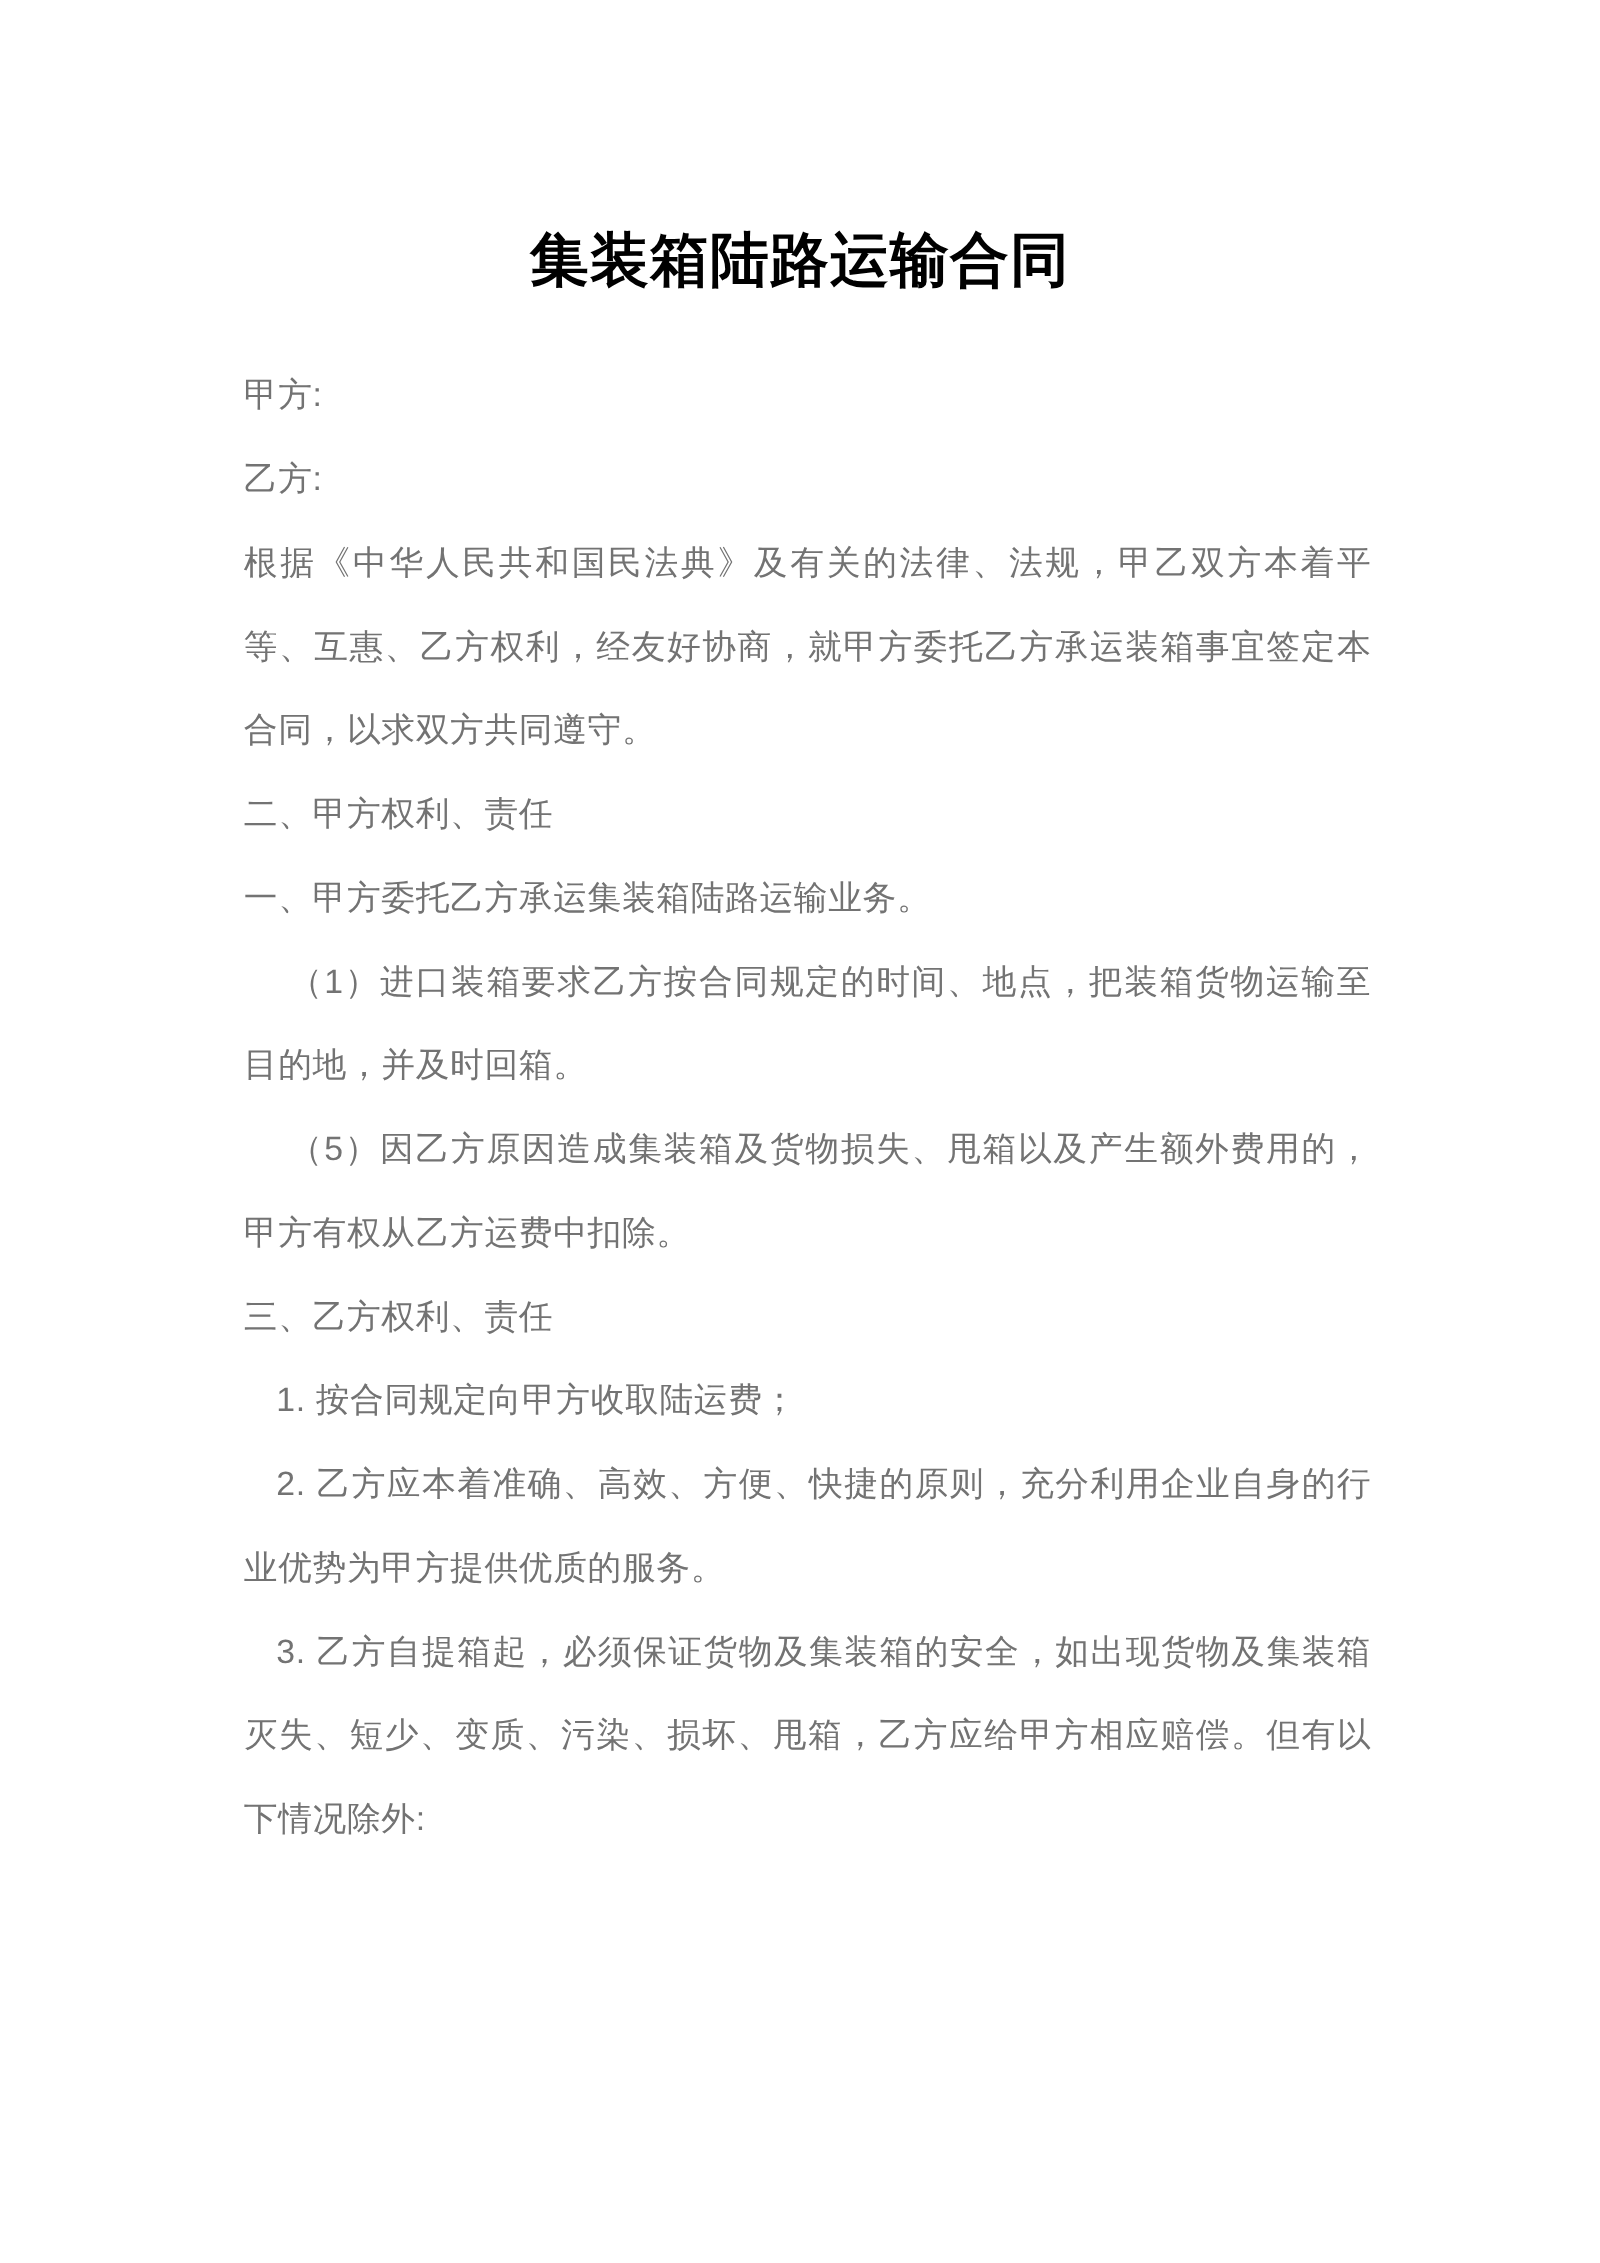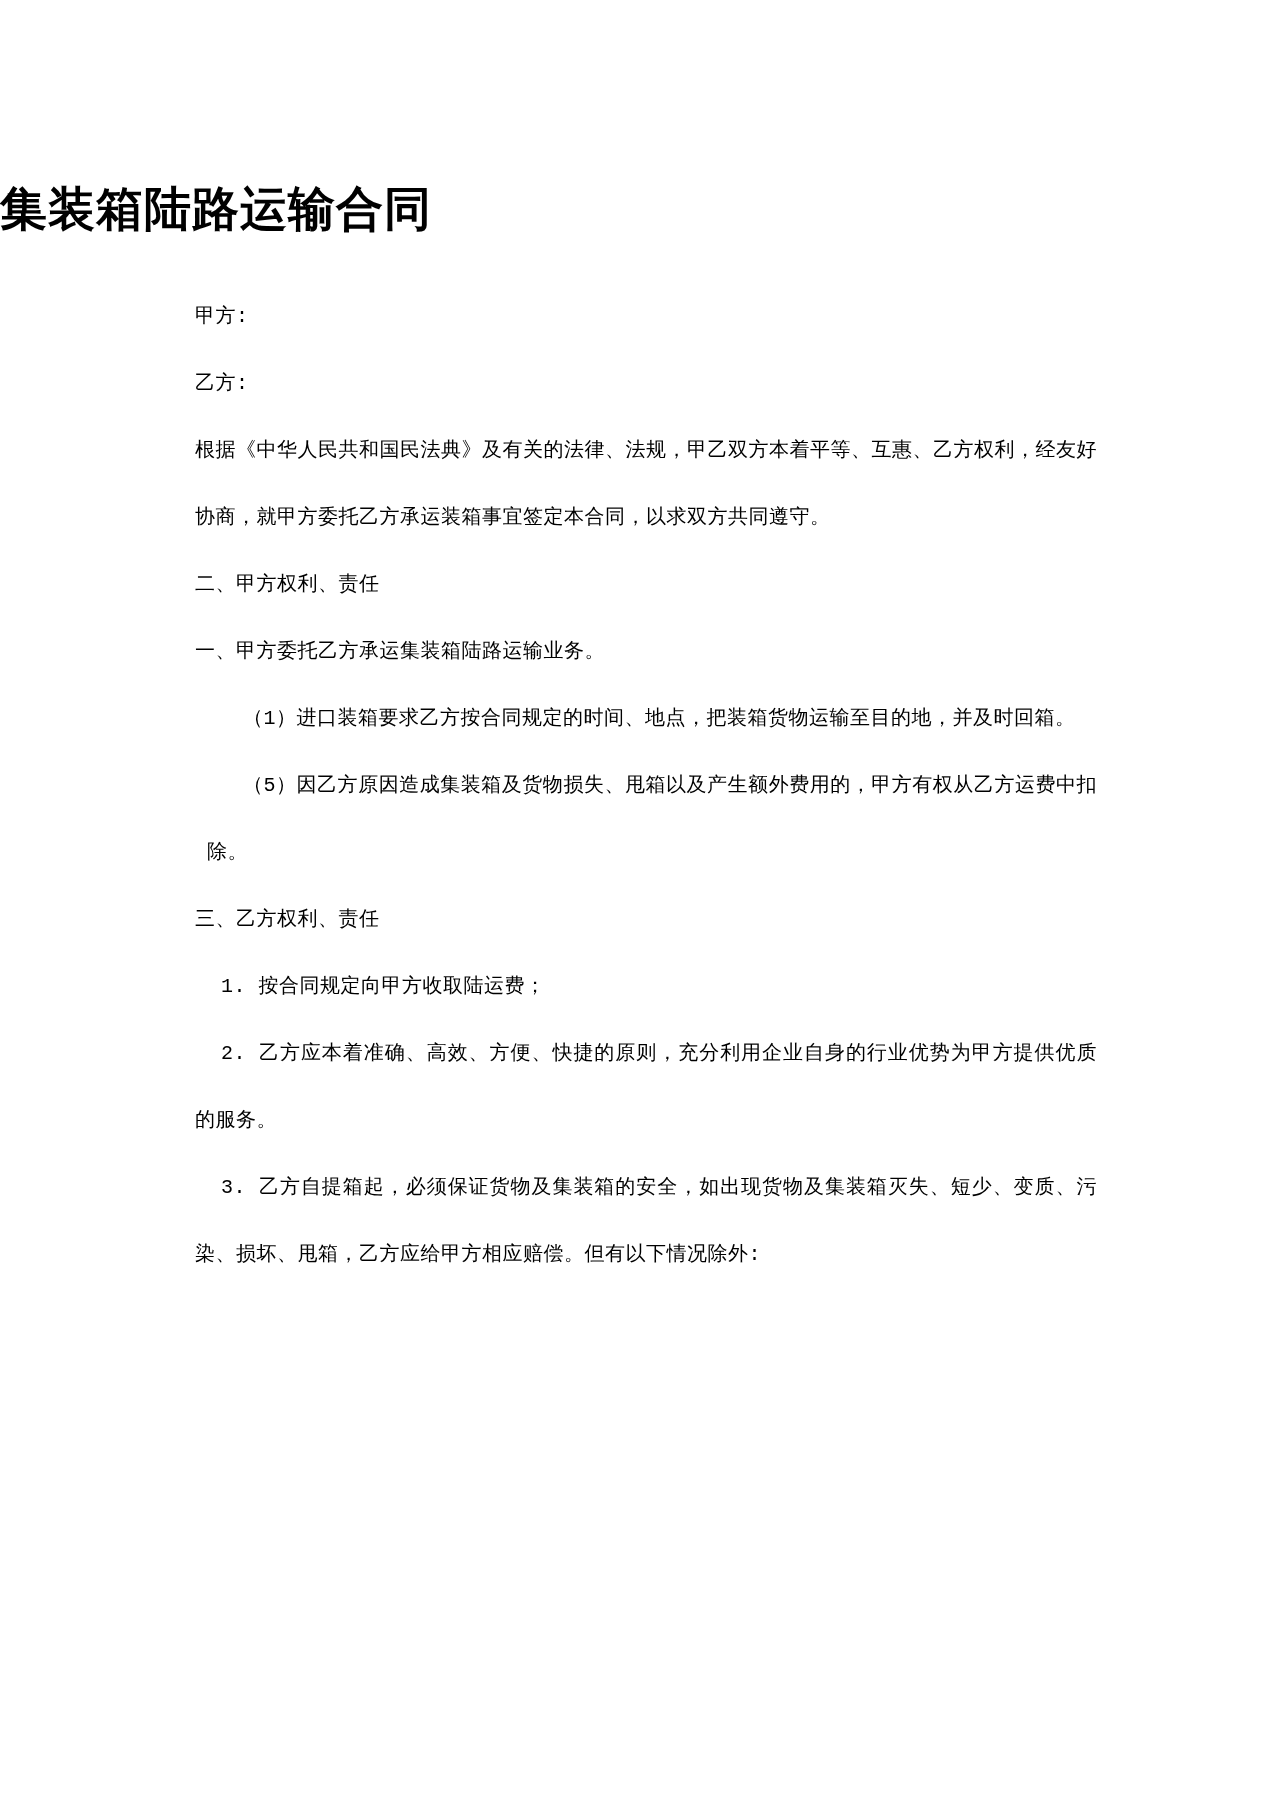--- a/index.html
+++ b/index.html
@@ -13,41 +13,41 @@
     .page {
       position: absolute;
       left: 0; top: 0;
       width: 1280px; height: 1810px;
       background: #ffffff;
     }
     .title {
       position: absolute;
       left: 0; top: 176px;
       width: 1280px;
-      text-align: left;
+      text-align: center;
       font-family: "DejaVu Serif", "Liberation Serif", serif;
       font-weight: bold;
       font-size: 47px;
       line-height: 66px;
       letter-spacing: 1px;
       color: #000000;
     }
     .body {
       position: absolute;
       left: 195px;
       top: 283px;
       width: 902px;
-      font-family: Liberation Mono, monospace;
-      font-size: 20px;
+      font-family: Liberation Sans, sans-serif;
+      font-size: 27px;
       line-height: 67px;
       letter-spacing: 0.5px;
-      color: #000000;
+      color: #737373;
     }
     .para { margin: 0; padding: 0; text-align: justify; }
-    .indent-sub { text-indent: 36px; margin-left: 12px; }
+    .indent-sub { text-indent: 36px; }
     .indent-num { text-indent: 26px; }
     .subitem { padding-left: 36px; }
   </style>
 </head>
 <body>
 
 <div class="page">
   <div class="title">集装箱陆路运输合同</div>
 
   <div class="body">

